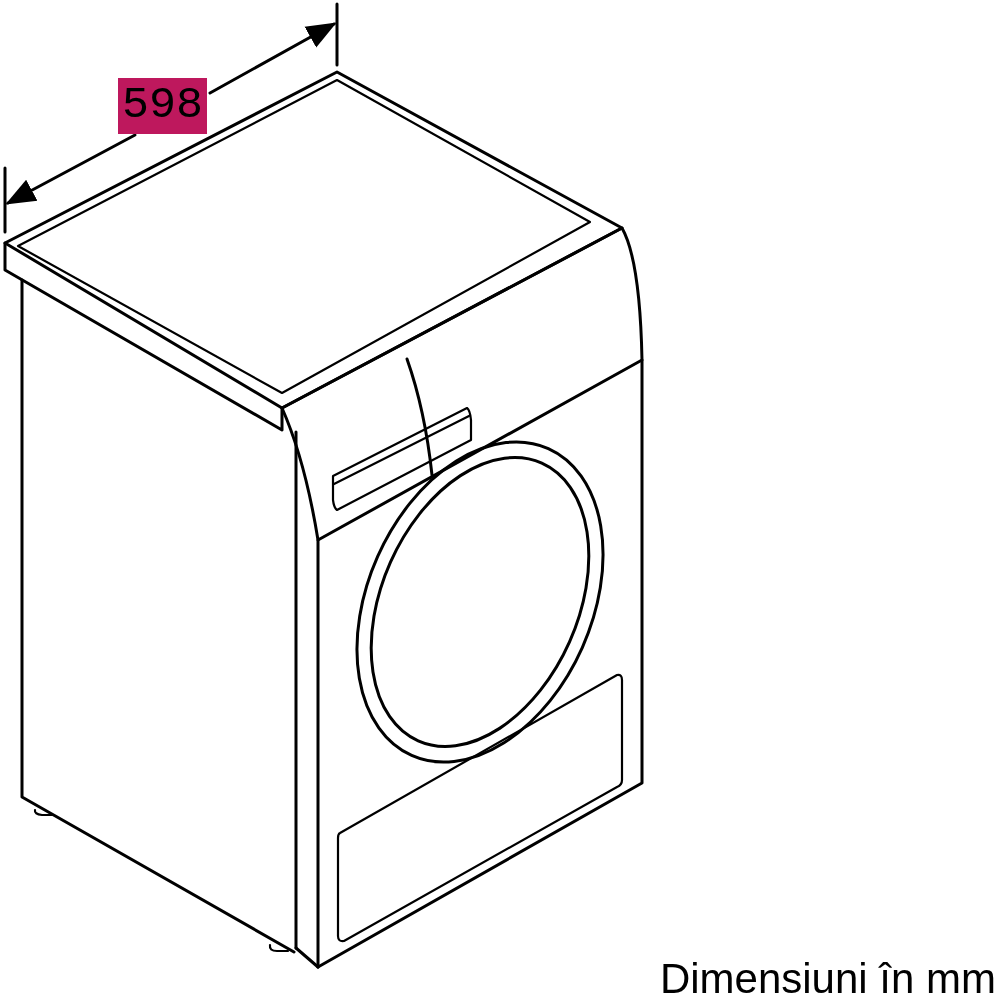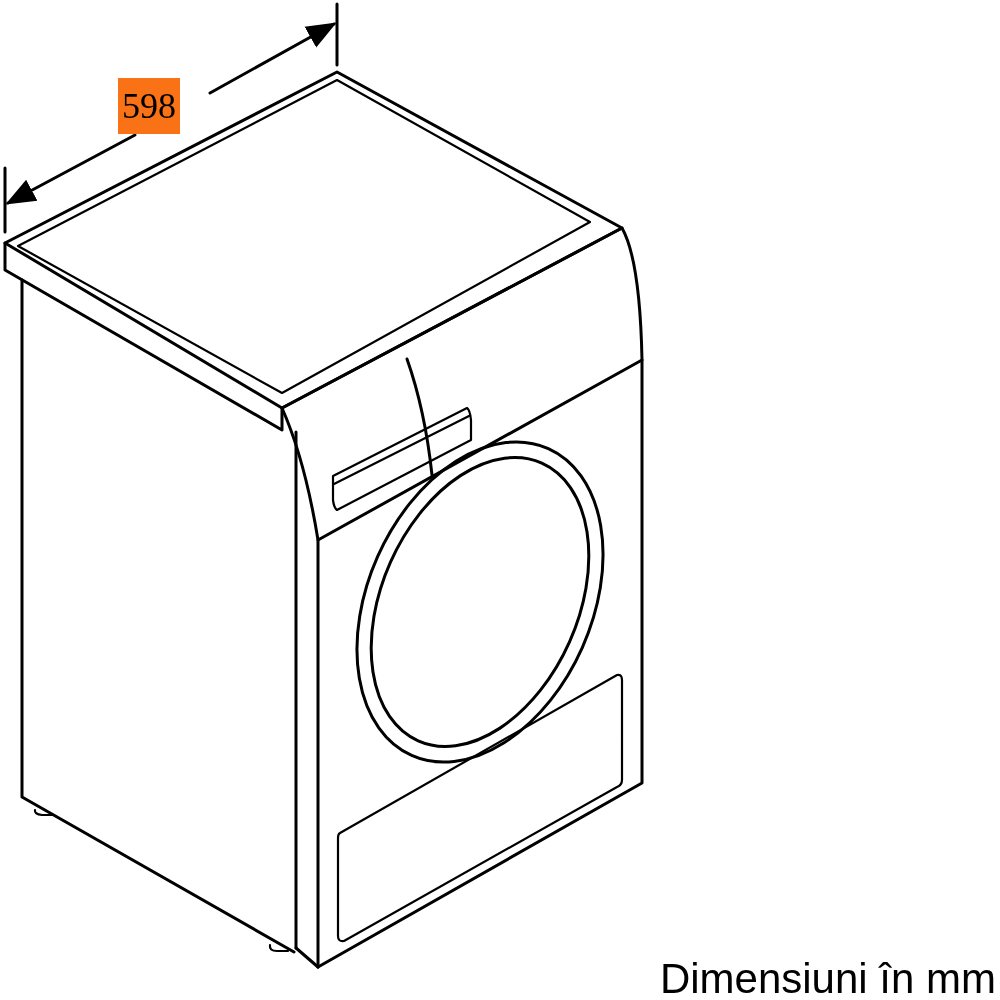--- a/index.html
+++ b/index.html
@@ -1,20 +1,20 @@
 <!DOCTYPE html>
 <html><head>
   <meta charset="utf-8">
   <style>
     html, body { margin:0; padding:0; background:#ffffff; }
     body { width:1000px; height:1000px; position:relative; overflow:hidden; }
     svg.drawing { position:absolute; left:0; top:0; width:1000px; height:1000px; }
     .ln { fill:none; stroke:#000; stroke-width:3; stroke-linejoin:round; stroke-linecap:round; }
     .thin { fill:none; stroke:#000; stroke-width:2.2; stroke-linejoin:round; stroke-linecap:round; }
-    .dimtext { position:absolute; left:118px; top:78px; font-family:Liberation Serif, serif; font-size:36px; color:#000; background:#f97316; padding:0 4px; line-height:56px; }
+    .dimtext { position:absolute; left:118px; top:78px; font-family:Liberation Mono, monospace; font-size:45px; color:#000; background:#be185d; padding:0 4px; line-height:56px; }
     .caption { position:absolute; right:4px; top:953px; font-family:"Liberation Sans", sans-serif; font-size:42px; color:#000; line-height:52px; }
   </style>
 </head>
 <body>
 
 <div>
 <svg class="drawing" viewBox="0 0 1000 1000">
   <defs>
     <marker id="arr" markerWidth="10" markerHeight="10" refX="9" refY="5" orient="auto" markerUnits="strokeWidth">
       <path d="M0,1 L10,5 L0,9 Z" fill="#000"></path>

